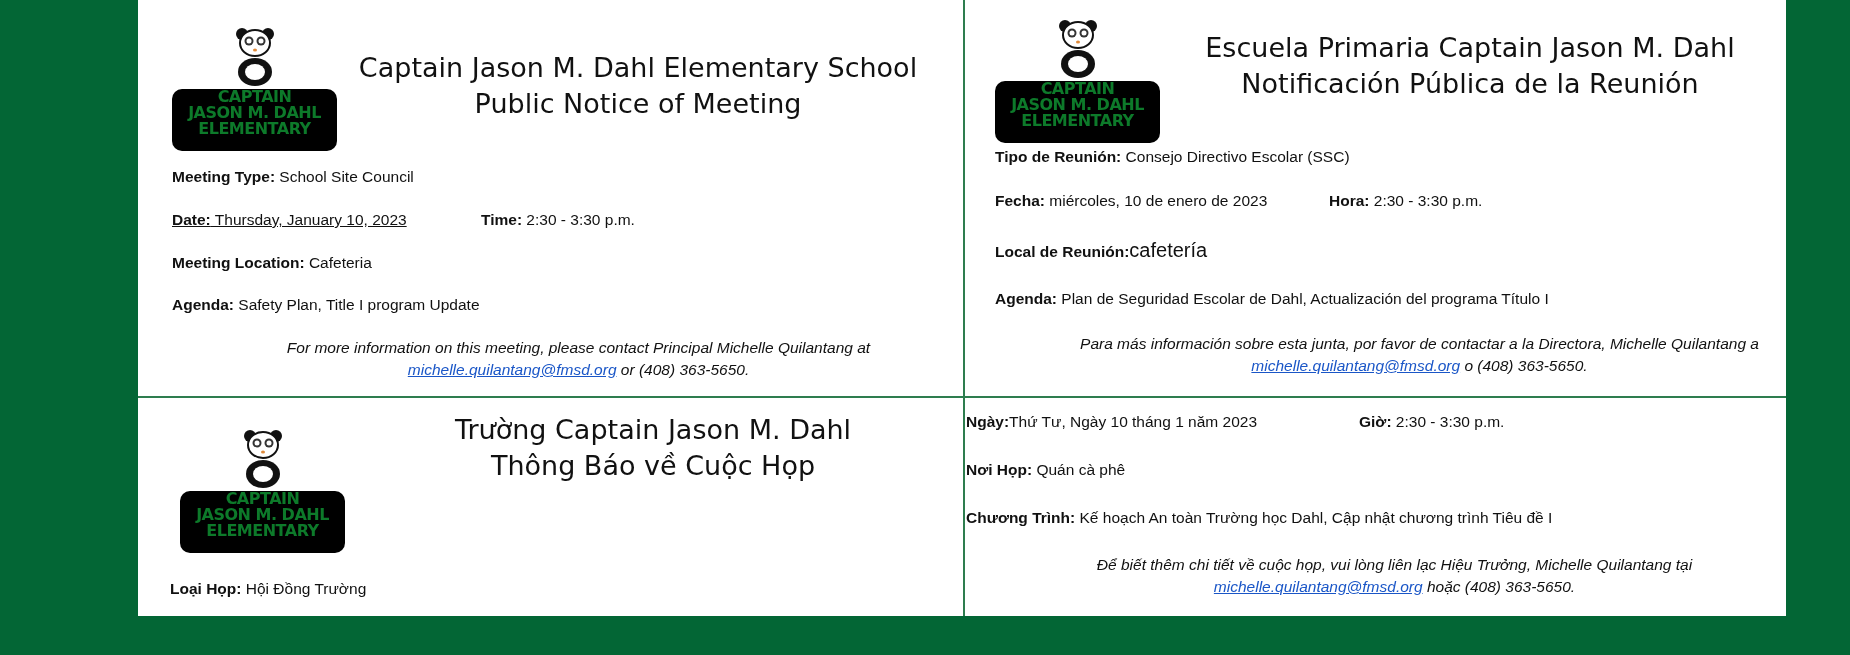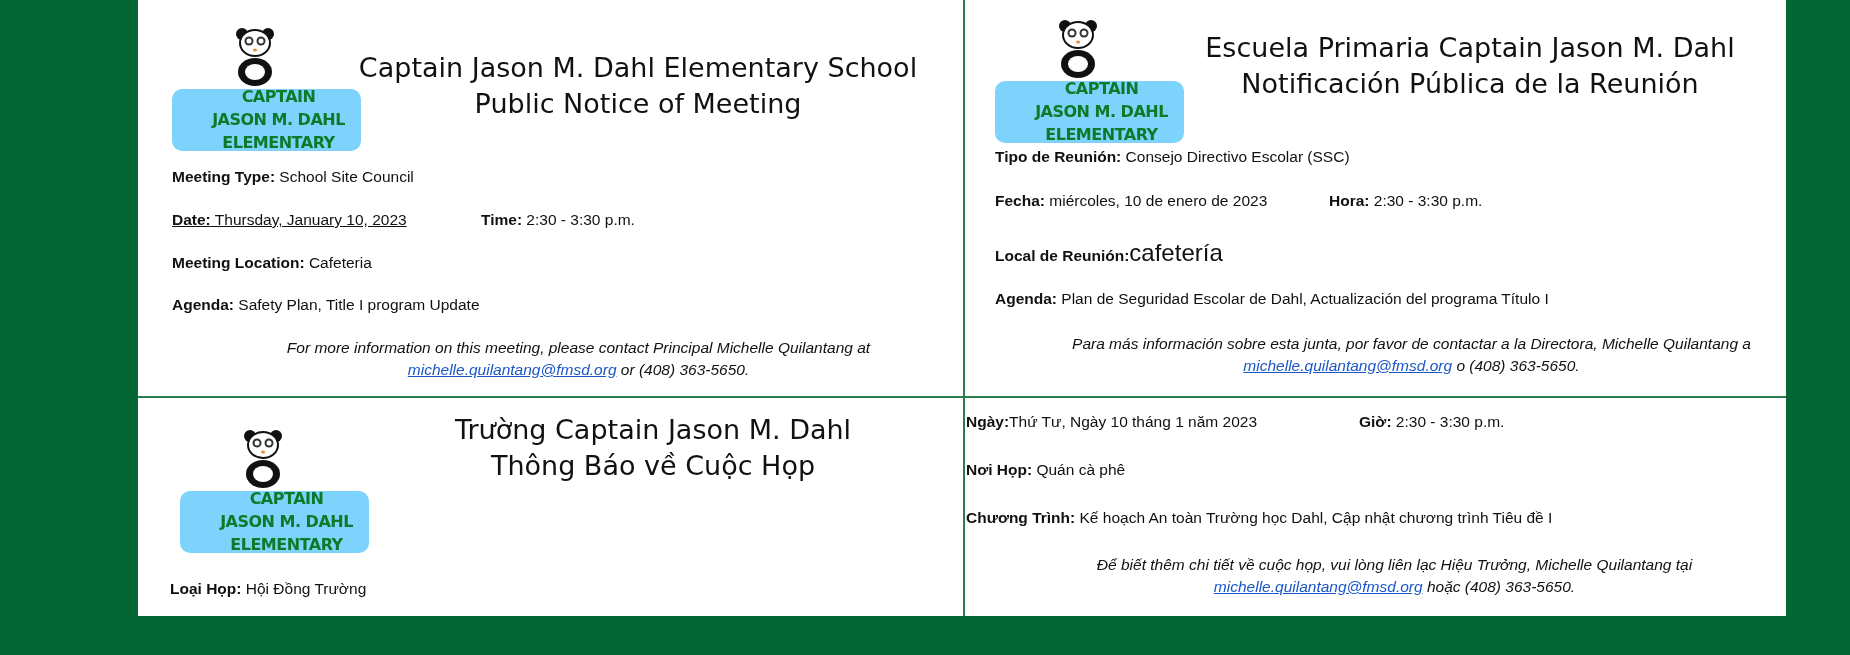--- a/index.html
+++ b/index.html
@@ -6,25 +6,24 @@
     body {
       width:1850px; height:655px; background:#036635; position:relative; overflow:hidden;
       font-family:"Liberation Sans", sans-serif; color:#111;
     }
     .sheet { position:absolute; left:138px; top:0; width:1648px; height:616px; background:#fff; }
     .vdiv { position:absolute; left:825px; top:0; width:2px; height:616px; background:#2e7d4f; }
     .hdiv { position:absolute; left:0; top:396px; width:1648px; height:2px; background:#2e7d4f; }
     .panel { position:absolute; }
     .logo { position:absolute; width:165px; height:125px; }
     .logo .badge {
-      position:absolute; left:0; bottom:0; width:100%; height:62px; background:#7dd3fc;
-      border-radius:10px; display:flex; flex-direction:column; align-items:center; justify-content:space-between;
+      position:absolute; left:0; bottom:0; width:100%; height:62px; background:#000000;
+      border-radius:10px; display:flex; flex-direction:column; align-items:center; justify-content:flex-start;
       font-family:"DejaVu Sans", sans-serif; font-weight:bold; color:#0d7a2a; font-size:16px; line-height:16px;
       letter-spacing:-0.5px;
-      padding-left:24px;
     }
     .logo .badge span { display:block; }
     .logo svg { position:absolute; left:50%; transform:translateX(-50%); top:0; }
     .title {
       position:absolute; text-align:center; font-family:"DejaVu Sans", sans-serif; font-size:27px;
       line-height:36px; color:#111; font-weight:normal;
     }
     .field { position:absolute; font-size:15.5px; white-space:nowrap; }
     .field b { font-weight:bold;margin-top:6px; }
     .note { position:absolute; text-align:center; font-style:italic; font-size:15.5px; line-height:22px; white-space:nowrap;padding-left:28px; }
@@ -92,23 +91,23 @@
         <span>ELEMENTARY</span>
       </div>
     </div>
     <div class="title" style="left:210px;top:30px;width:590px;">
       <div>Escuela Primaria Captain Jason M. Dahl</div>
       <div>Notificación Pública de la Reunión</div>
     </div>
     <div class="field" style="left:30px;top:148px;"><b>Tipo de Reunión:</b><span> Consejo Directivo Escolar (SSC)</span></div>
     <div class="field" style="left:30px;top:192px;"><b>Fecha:</b><span> miércoles, 10 de enero de 2023</span></div>
     <div class="field" style="left:364px;top:192px;"><b>Hora:</b><span> 2:30 - 3:30 p.m.</span></div>
-    <div class="field" style="left:30px;top:239px;"><b>Local de Reunión:</b><span style="font-size:24px;">cafetería</span></div>
+    <div class="field" style="left:30px;top:239px;"><b>Local de Reunión:</b><span style="font-size:20px;">cafetería</span></div>
     <div class="field" style="left:30px;top:290px;"><b>Agenda:</b><span> Plan de Seguridad Escolar de Dahl, Actualización del programa Título I</span></div>
-    <div class="note" style="left:8px;top:333px;width:821px;">
+    <div class="note" style="left:16px;top:333px;width:821px;">
       <div>Para más información sobre esta junta, por favor de contactar a la Directora, Michelle Quilantang a</div>
       <div><a>michelle.quilantang@fmsd.org</a><span> o (408) 363-5650.</span></div>
     </div>
   </div>
 
   <div class="panel" style="left:0;top:398px;width:825px;height:218px;">
     <div class="logo" style="left:42px;top:30px;">
       <svg width="48" height="62" viewBox="0 0 48 62">
         <circle cx="11" cy="8" r="6" fill="#111"></circle>
           <circle cx="37" cy="8" r="6" fill="#111"></circle>

